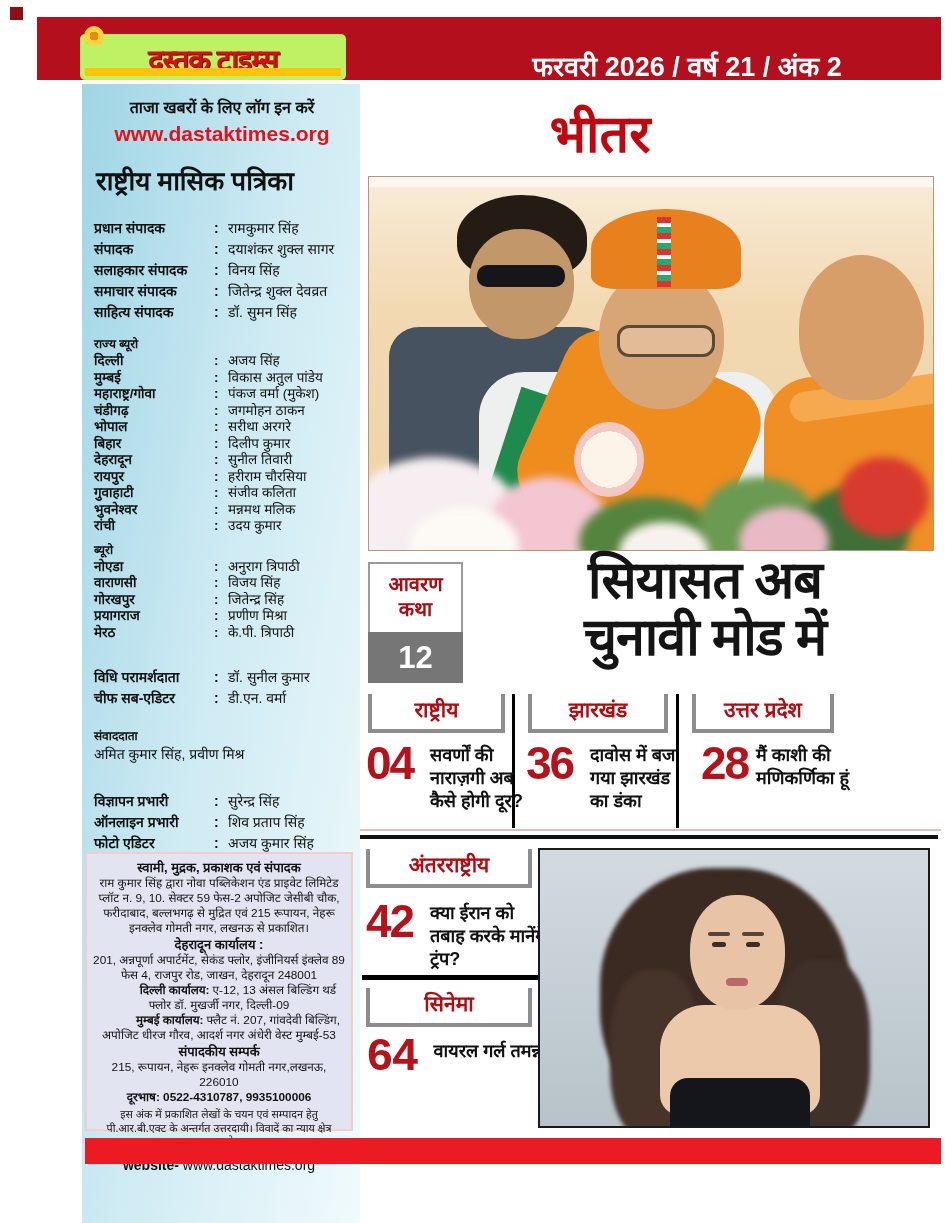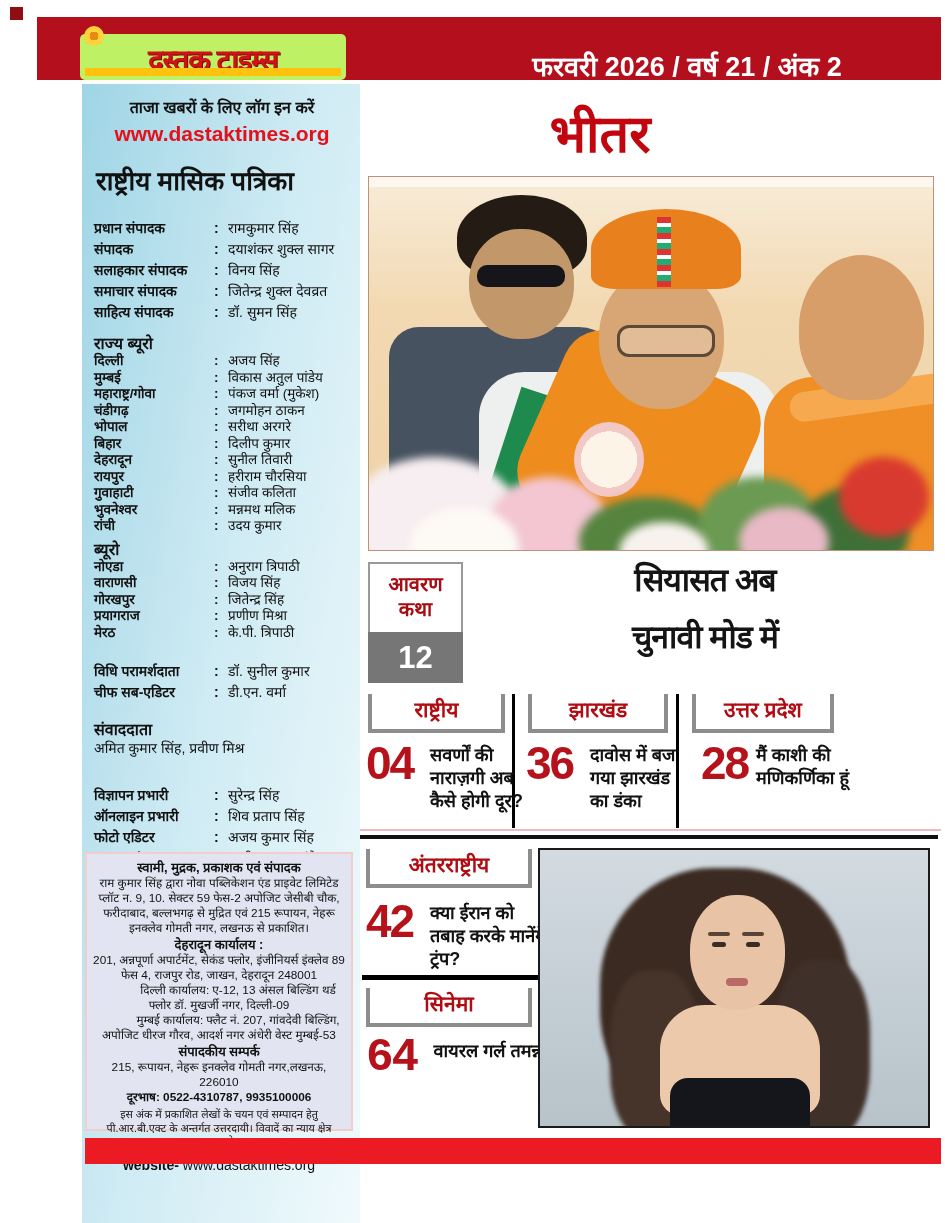--- a/index.html
+++ b/index.html
@@ -24,30 +24,30 @@
   .sb-inner{padding:12px 10px 0 12px;}
   .sb-tagline{text-align:center;font-size:16px;font-weight:bold;color:#111;}
   .sb-site{text-align:center;font-size:21px;font-weight:bold;color:#e3111c;margin-top:4px;}
   .sb-subtitle{font-size:26px;font-weight:600;color:#111;margin:16px 0 0 2px;}
   .sb-group{margin-top:20px;}
   .sb-row{display:flex;font-size:14px;line-height:21px;}
   .sb-row .lbl{width:120px;font-weight:bold;flex:none;}
   .sb-row .col{width:14px;font-weight:bold;flex:none;}
   .sb-row .val{flex:1;}
   .tight .sb-row{font-size:13.5px;line-height:16.5px;}
-  .sb-heading{font-weight:bold;font-size:16px;line-height:18px;margin-top:12px;}
+  .sb-heading{font-weight:bold;font-size:12px;line-height:18px;margin-top:12px;}
   .adv .sb-row{line-height:21px;}
   .sb-names{font-size:14px;line-height:18px;}
 
   
   .pub-box{position:absolute;left:85px;top:852px;width:268px;height:279px;background:#e2e4f2;
            border:2px solid #f4cccc;text-align:center;padding:5px 6px;box-sizing:border-box;}
   .pub-h{font-weight:bold;font-size:13px;line-height:17px;color:#111;}
   .pub-t{font-size:11.8px;line-height:15px;color:#111;}
-  .pub-t .lead{font-weight:normal;margin-right:3px;padding-left:38px;}
+  .pub-t .lead{font-weight:bold;margin-right:3px;padding-left:38px;}
   .pub-small{font-size:10.8px;line-height:13.5px;margin-top:3px;}
   .pub-web{font-size:14px;margin-top:8px;}
   .pub-web .lead{font-weight:bold;}
 
   
   .inside-title{position:absolute;left:330px;top:96px;width:540px;text-align:center;
                 font-size:52px;font-weight:900;color:#c1060f;}
   .photo1{position:absolute;left:368px;top:176px;width:564px;height:373px;border:1px solid #b9937a;
           background:linear-gradient(180deg,#f8ecd9 0%,#f2d9b2 35%,#eed2a6 100%);overflow:hidden;}
   .photo1 div{position:absolute;}
@@ -69,21 +69,21 @@
   .fb{position:absolute;border-radius:50%;filter:blur(4px);}
   .p1-lotus{left:205px;top:245px;width:70px;height:75px;border-radius:50%;background:radial-gradient(circle,#fff 0 55%,#f3cfd8 55% 100%);opacity:.9;}
 
   .cover-tag{position:absolute;left:368px;top:562px;width:95px;height:121px;}
   .cover-tag-top{box-sizing:border-box;width:100%;height:70px;background:#fff;border:2px solid #9a9a9a;
                  border-bottom:none;text-align:center;font-weight:800;font-size:20px;line-height:25px;
                  color:#a50d12;padding-top:8px;}
   .cover-tag-bottom{box-sizing:border-box;width:100%;height:51px;background:#767676;border:2px solid #767676;
                     text-align:center;color:#fff;font-size:31px;font-weight:800;line-height:47px;}
   .cover-headline{position:absolute;left:470px;top:552px;width:470px;text-align:center;color:#141414;
-                  font-size:32px;line-height:57px;font-weight:900;letter-spacing:-1px;}
+                  font-size:52px;line-height:57px;font-weight:900;letter-spacing:-1px;}
 
   .sec-label{position:absolute;box-sizing:border-box;border-left:4px solid #8d8d8d;border-right:4px solid #8d8d8d;
              border-bottom:4px solid #8d8d8d;text-align:center;color:#b00c13;font-weight:bold;
              font-size:21px;padding:1px 0 6px;}
   .sec-num{position:absolute;color:#b5121b;font-weight:800;font-size:46px;letter-spacing:-2px;}
   .sec-title{position:absolute;font-weight:bold;font-size:18px;line-height:23px;color:#111;}
   .vdiv{position:absolute;width:3px;background:#000;}
   .hline-pink{position:absolute;left:360px;top:829px;width:581px;height:2px;background:#eeb9c0;}
   .hline-black{position:absolute;left:360px;top:835px;width:578px;height:4px;background:#111;}
   .hdiv2{position:absolute;left:362px;top:975px;width:178px;height:5px;background:#000;}
@@ -256,21 +256,21 @@
             <span class="val">प्रणीण मिश्रा</span>
           </div>
 
           <div class="sb-row">
             <span class="lbl">मेरठ</span>
             <span class="col">:</span>
             <span class="val">के.पी. त्रिपाठी</span>
           </div>
         </div>
 
-      <div class="adv" style="margin-top:20px;">
+      <div class="adv" style="margin-top:26px;">
 
           <div class="sb-row">
             <span class="lbl">विधि परामर्शदाता</span>
             <span class="col">:</span>
             <span class="val">डॉ. सुनील कुमार</span>
           </div>
 
           <div class="sb-row">
             <span class="lbl">चीफ सब-एडिटर</span>
             <span class="col">:</span>

